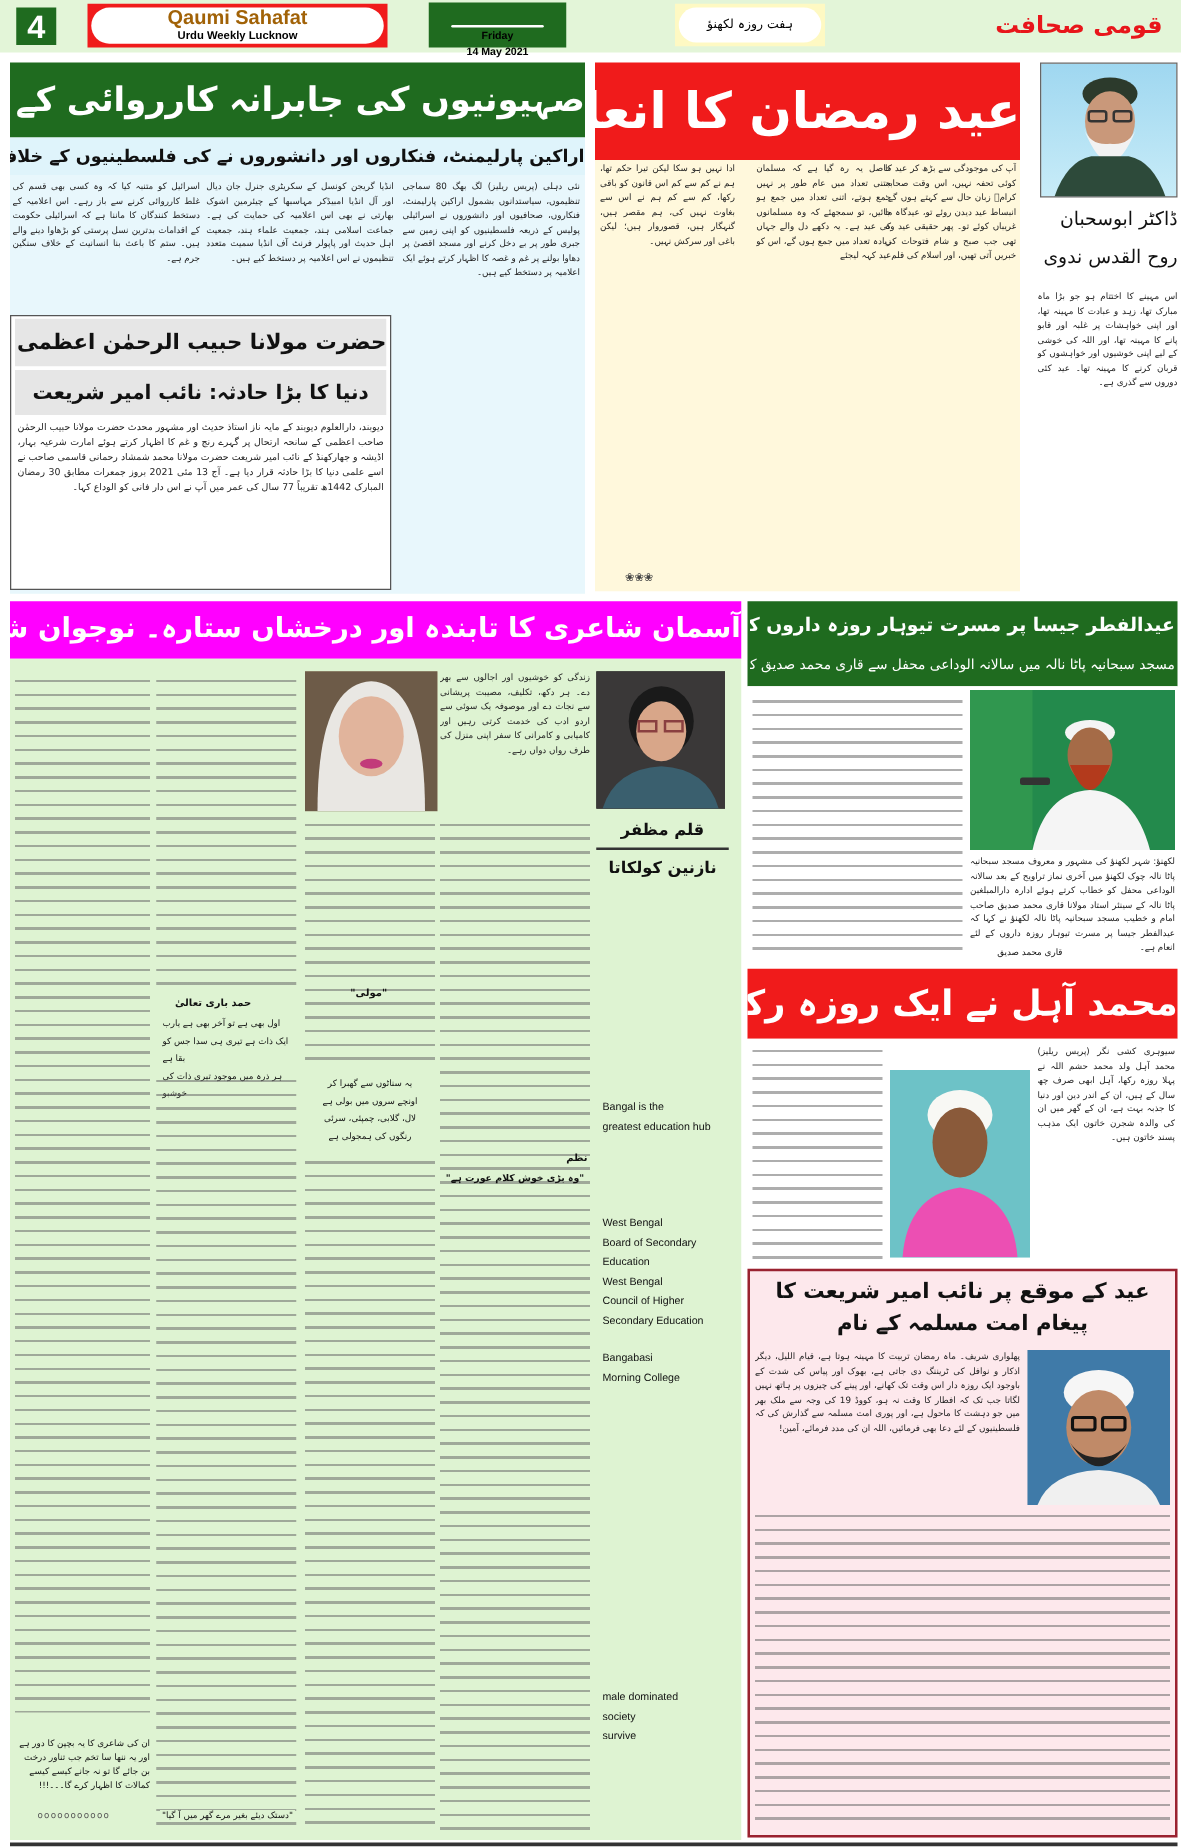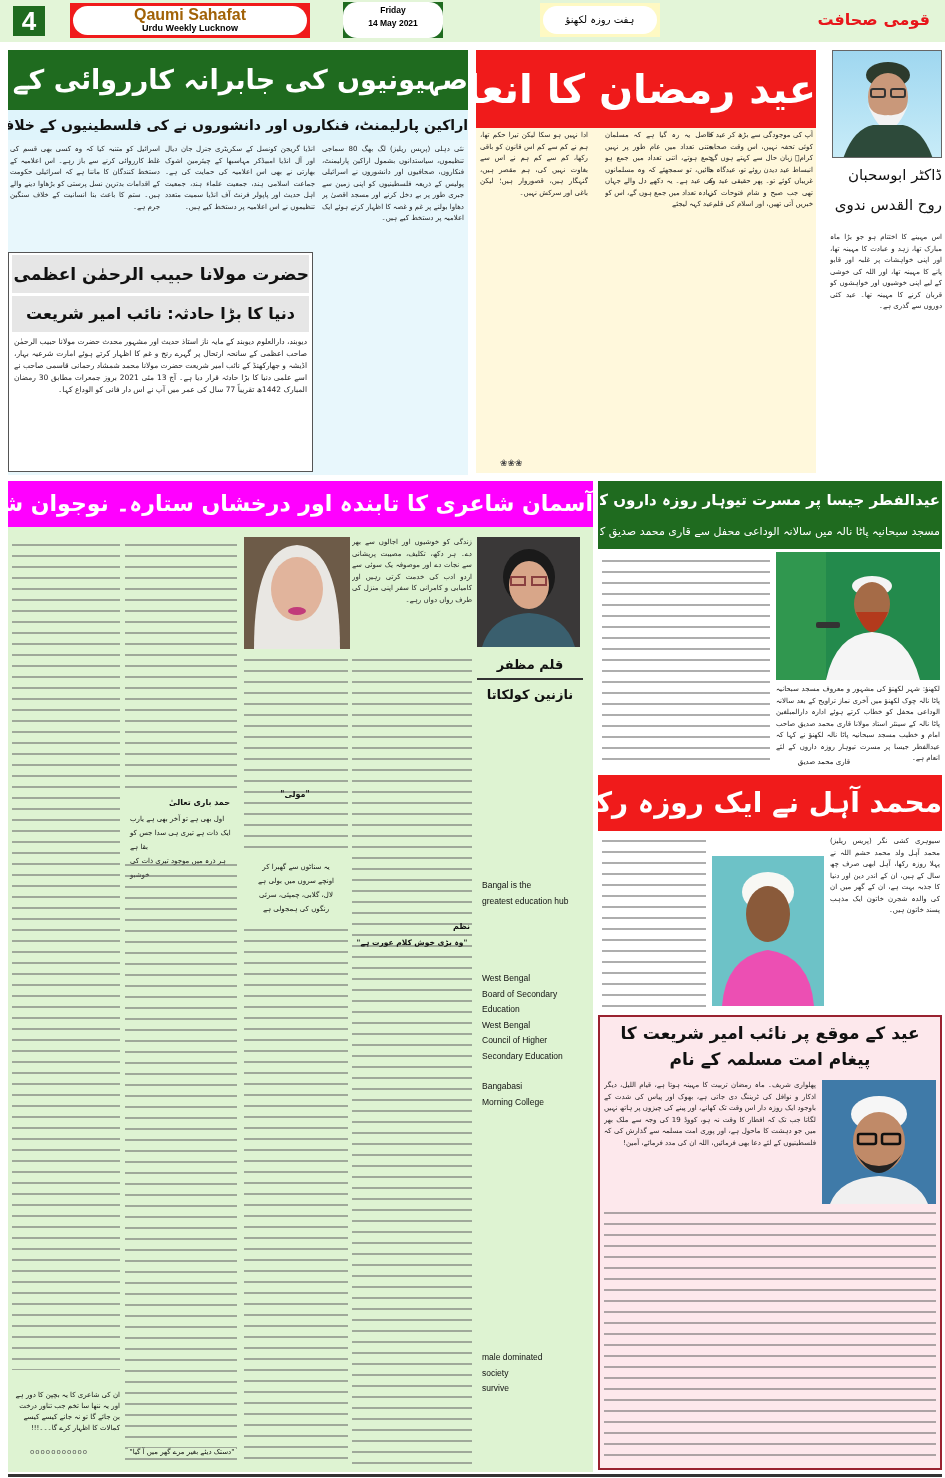--- a/index.html
+++ b/index.html
@@ -5,25 +5,25 @@
 *{box-sizing:border-box;margin:0;padding:0}
 body{width:945px;height:1478px;background:#fff;font-family:"DejaVu Sans",sans-serif;position:relative;overflow:hidden}
 .abs{position:absolute}
 .urdu{direction:rtl;font-family:"DejaVu Sans",sans-serif;color:#111}
 .masthead{left:0;top:0;width:945px;height:42px;background:#e3f5d8}
 .pgnum{left:13px;top:6px;width:32px;height:30px;background:#1f6b1f;color:#fff;font-family:"Liberation Sans",sans-serif;font-weight:bold;font-size:26px;text-align:center;line-height:30px}
 .titlebox{left:70px;top:3px;width:240px;height:35px;background:#f01b1b;padding:3px}
 .titlebox .pill{background:#fff;border-radius:16px;width:100%;height:100%;text-align:center;font-family:"Liberation Sans",sans-serif}
 .t1{font-weight:bold;font-size:16px;line-height:17px;color:#a16207}
 .t2{font-weight:bold;font-size:9px;color:#000}
-.datebox{left:343px;top:2px;width:100px;height:36px;background:#1f6b1f;padding:0}
+.datebox{left:343px;top:2px;width:110px;height:36px;background:#1f6b1f;padding:18px}
 .datebox .pill{background:#fff;border-radius:14px;width:100%;height:100%;text-align:center;font-family:"Liberation Sans",sans-serif;font-weight:bold;font-size:8.5px;line-height:13px;padding-top:2px}
 .weekly{left:540px;top:3px;width:120px;height:34px;background:#fef9c3;padding:3px}
 .weekly .pill{background:#fff;border-radius:14px;width:100%;height:100%;text-align:center;font-size:10px;line-height:28px;direction:rtl}
-.logo{left:740px;top:4px;width:190px;height:32px;color:#e8161b;font-weight:bold;font-size:16px;text-align:right;direction:rtl;line-height:32px}
+.logo{left:740px;top:4px;width:190px;height:32px;color:#e8161b;font-weight:bold;font-size:19px;text-align:right;direction:rtl;line-height:32px}
 .hr-green{background:#1f6b1f}
 .headline{color:#fff;text-align:center;direction:rtl;font-weight:bold;overflow:hidden;white-space:nowrap}
 .col{position:absolute;direction:rtl;font-size:7px;line-height:11.5px;color:#222;overflow:hidden;text-align:justify}
 .fillerlines{background:repeating-linear-gradient(to bottom,transparent 0,transparent 4px,#6b6b6b 4px,#6b6b6b 6px,transparent 6px,transparent 11px);opacity:.55}
 .photo{position:absolute;overflow:hidden}
 .sep{position:absolute;background:#555}
 </style>
 </head>
 <body>
 
@@ -118,21 +118,21 @@
   <div style="height:240px"></div>
   <div>male dominated</div>
   <div>society</div>
   <div>survive</div>
 </div>
 
 <div class="abs fillerlines" style="left:352px;top:655px;width:120px;height:810px;"></div>
 <div class="abs fillerlines" style="left:244px;top:655px;width:104px;height:200px;"></div>
 <div class="abs fillerlines" style="left:125px;top:540px;width:112px;height:250px;"></div>
 <div class="abs fillerlines" style="left:12px;top:540px;width:108px;height:830px;"></div>
-<div class="abs urdu" style="left:140px;top:798px;width:90px;font-size:8px;font-weight:bold;text-align:right;">حمد باری تعالیٰ</div>
+<div class="abs urdu" style="left:140px;top:798px;width:90px;font-size:8px;font-weight:bold;text-align:left;">حمد باری تعالیٰ</div>
 <div class="abs urdu" style="left:130px;top:812px;width:108px;font-size:7px;line-height:14px;text-align:left;">
   <div>اول بھی ہے تو آخر بھی ہے یارب</div>
   <div>ایک ذات ہے تیری ہی سدا جس کو بقا ہے</div>
   <div>ہر ذرہ میں موجود تیری ذات کی خوشبو</div>
 </div>
 <div class="abs urdu" style="left:250px;top:790px;width:90px;font-size:8px;font-weight:bold;text-align:center;">"مولی"</div>
 <div class="abs urdu" style="left:244px;top:860px;width:104px;font-size:7px;line-height:14px;text-align:center;">
   <div>یہ سناٹوں سے گھبرا کر</div>
   <div>اونچے سروں میں بولی ہے</div>
   <div>لال، گلابی، چمپئی، سرئی</div>

